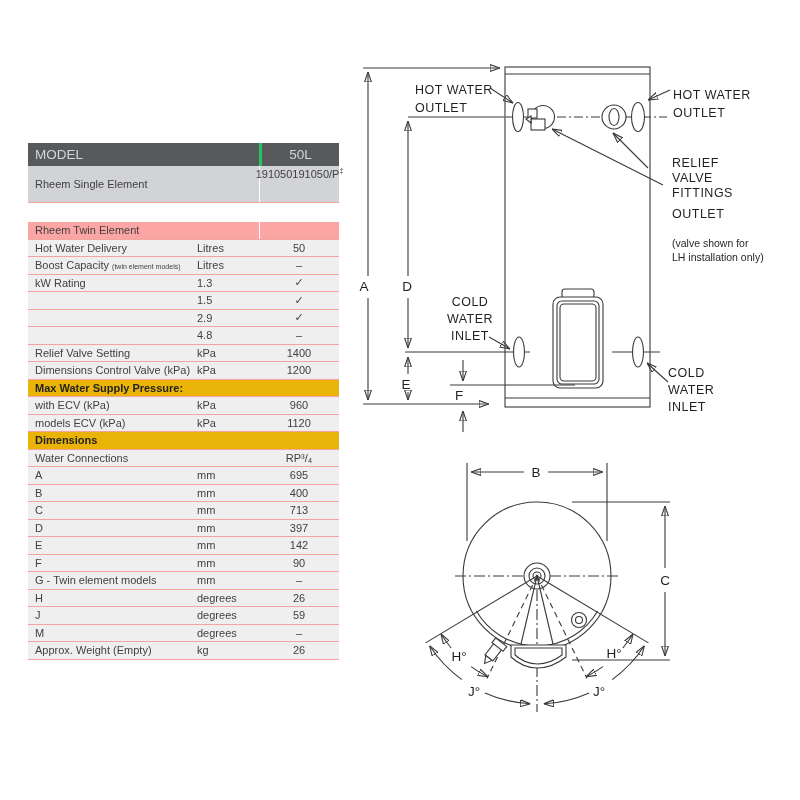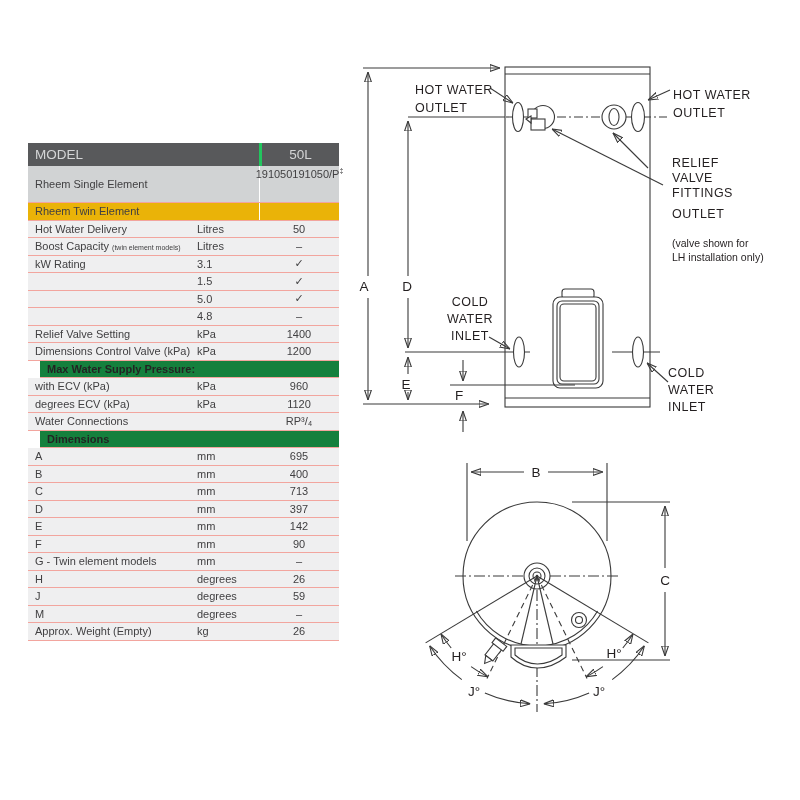--- a/index.html
+++ b/index.html
@@ -7,26 +7,26 @@
           font-family:"Liberation Sans", sans-serif;}
   
   .spec-table{position:absolute;left:28px;top:143px;width:311px;font-size:11px;color:#414042;}
   .t-header{display:flex;align-items:stretch;background:#58595b;color:#d4d5d6;height:23px;font-size:13.5px;}
   .t-header .c-label{flex:1;padding-left:7px;display:flex;align-items:center;}
   .c-value{width:80px;box-sizing:border-box;text-align:center;}
   .t-header .c-value{border-left:3px solid #22c55e;display:flex;align-items:center;justify-content:center;}
   .t-row{display:flex;align-items:center;height:16.5px;border-bottom:1px solid #f2a59e;background:#efeff0;}
   .t-row .c-label{flex:1;padding-left:7px;white-space:nowrap;}
   .t-row .c-unit{width:62px;text-align:left;}
-  .t-row.gray{background:#eab308;}
+  .t-row.gray{background:#fca5a5;margin-top:19px;}
   .t-row.gray .c-value, .t-row.model .c-value{border-left:1px solid #fff;align-self:stretch;
       display:flex;flex-direction:row;justify-content:center;}
   .t-row.model{background:#d1d3d4;height:36px;}
   .t-row.model .c-value{line-height:1.6;}
-  .t-row.section{background:#15803d;font-weight:bold;color:#232323;margin-left:12px;}
+  .t-row.section{background:#eab308;font-weight:bold;color:#232323;}
   .small-note{font-size:7px;}
   .c-value sup{font-size:7px;line-height:0;}
   
   .diagram-svg{position:absolute;left:0;top:0;}
   .diagram-svg line, .diagram-svg path, .diagram-svg rect,
   .diagram-svg circle, .diagram-svg ellipse, .diagram-svg polygon{
       stroke:#3a3a3a;fill:none;stroke-width:1.1;}
   .diagram-svg .filled{fill:#3a3a3a;stroke:none;}
   .diagram-svg .whitefill{fill:#fff;}
   .diagram-svg text{stroke:none;fill:#231f20;font-family:"Liberation Sans",sans-serif;
@@ -77,39 +77,39 @@
           <div class="c-label"><span>Boost Capacity </span><span class="small-note">(twin element models)</span></div>
           <div class="c-unit">Litres</div>
           <div class="c-value">
             <div>–</div>
             <div><span></span><sup></sup></div>
           </div>
         </div>
 
         <div class="t-row">
           <div class="c-label"><span>kW Rating</span><span class="small-note"></span></div>
-          <div class="c-unit">3.1</div>
+          <div class="c-unit">1.3</div>
           <div class="c-value">
             <div>✓</div>
             <div><span></span><sup></sup></div>
           </div>
         </div>
 
         <div class="t-row">
           <div class="c-label"><span></span><span class="small-note"></span></div>
           <div class="c-unit">1.5</div>
           <div class="c-value">
             <div>✓</div>
             <div><span></span><sup></sup></div>
           </div>
         </div>
 
         <div class="t-row">
           <div class="c-label"><span></span><span class="small-note"></span></div>
-          <div class="c-unit">5.0</div>
+          <div class="c-unit">2.9</div>
           <div class="c-value">
             <div>✓</div>
             <div><span></span><sup></sup></div>
           </div>
         </div>
 
         <div class="t-row">
           <div class="c-label"><span></span><span class="small-note"></span></div>
           <div class="c-unit">4.8</div>
           <div class="c-value">
@@ -148,42 +148,42 @@
         <div class="t-row">
           <div class="c-label"><span>with ECV (kPa)</span><span class="small-note"></span></div>
           <div class="c-unit">kPa</div>
           <div class="c-value">
             <div>960</div>
             <div><span></span><sup></sup></div>
           </div>
         </div>
 
         <div class="t-row">
-          <div class="c-label"><span>degrees ECV (kPa)</span><span class="small-note"></span></div>
+          <div class="c-label"><span>models ECV (kPa)</span><span class="small-note"></span></div>
           <div class="c-unit">kPa</div>
           <div class="c-value">
             <div>1120</div>
-            <div><span></span><sup></sup></div>
-          </div>
-        </div>
-
-        <div class="t-row">
-          <div class="c-label"><span>Water Connections</span><span class="small-note"></span></div>
-          <div class="c-unit"></div>
-          <div class="c-value">
-            <div>RP³/₄</div>
             <div><span></span><sup></sup></div>
           </div>
         </div>
 
         <div class="t-row section">
           <div class="c-label"><span>Dimensions</span><span class="small-note"></span></div>
           <div class="c-unit"></div>
           <div class="c-value">
             <div></div>
+            <div><span></span><sup></sup></div>
+          </div>
+        </div>
+
+        <div class="t-row">
+          <div class="c-label"><span>Water Connections</span><span class="small-note"></span></div>
+          <div class="c-unit"></div>
+          <div class="c-value">
+            <div>RP³/₄</div>
             <div><span></span><sup></sup></div>
           </div>
         </div>
 
         <div class="t-row">
           <div class="c-label"><span>A</span><span class="small-note"></span></div>
           <div class="c-unit">mm</div>
           <div class="c-value">
             <div>695</div>
             <div><span></span><sup></sup></div>

